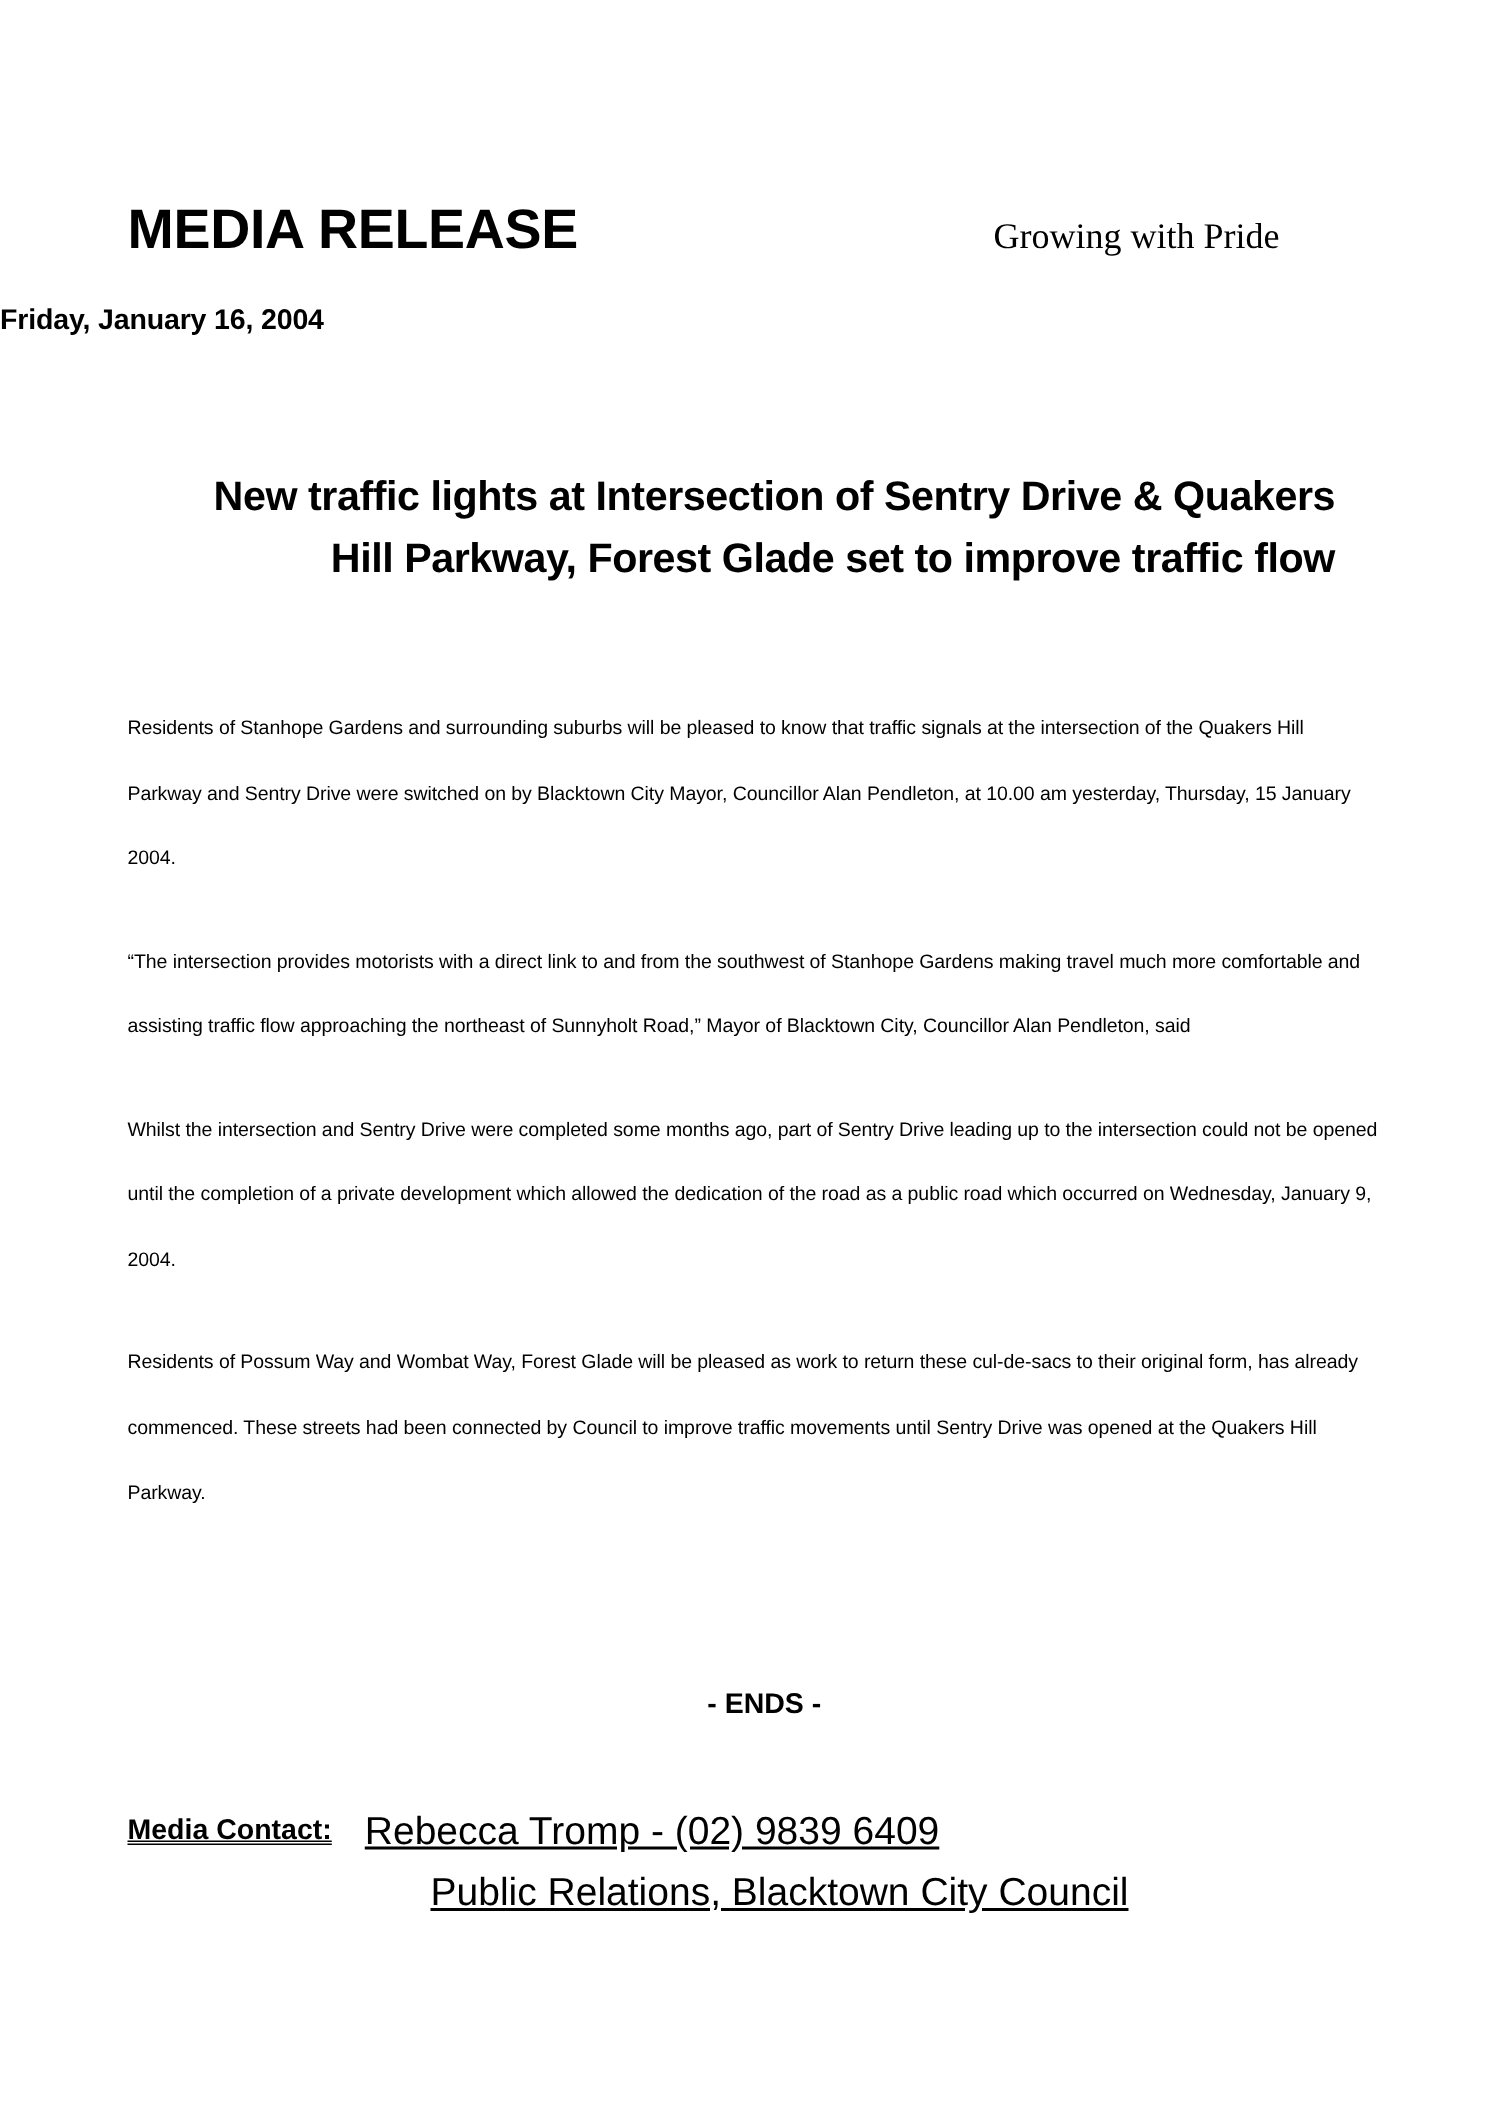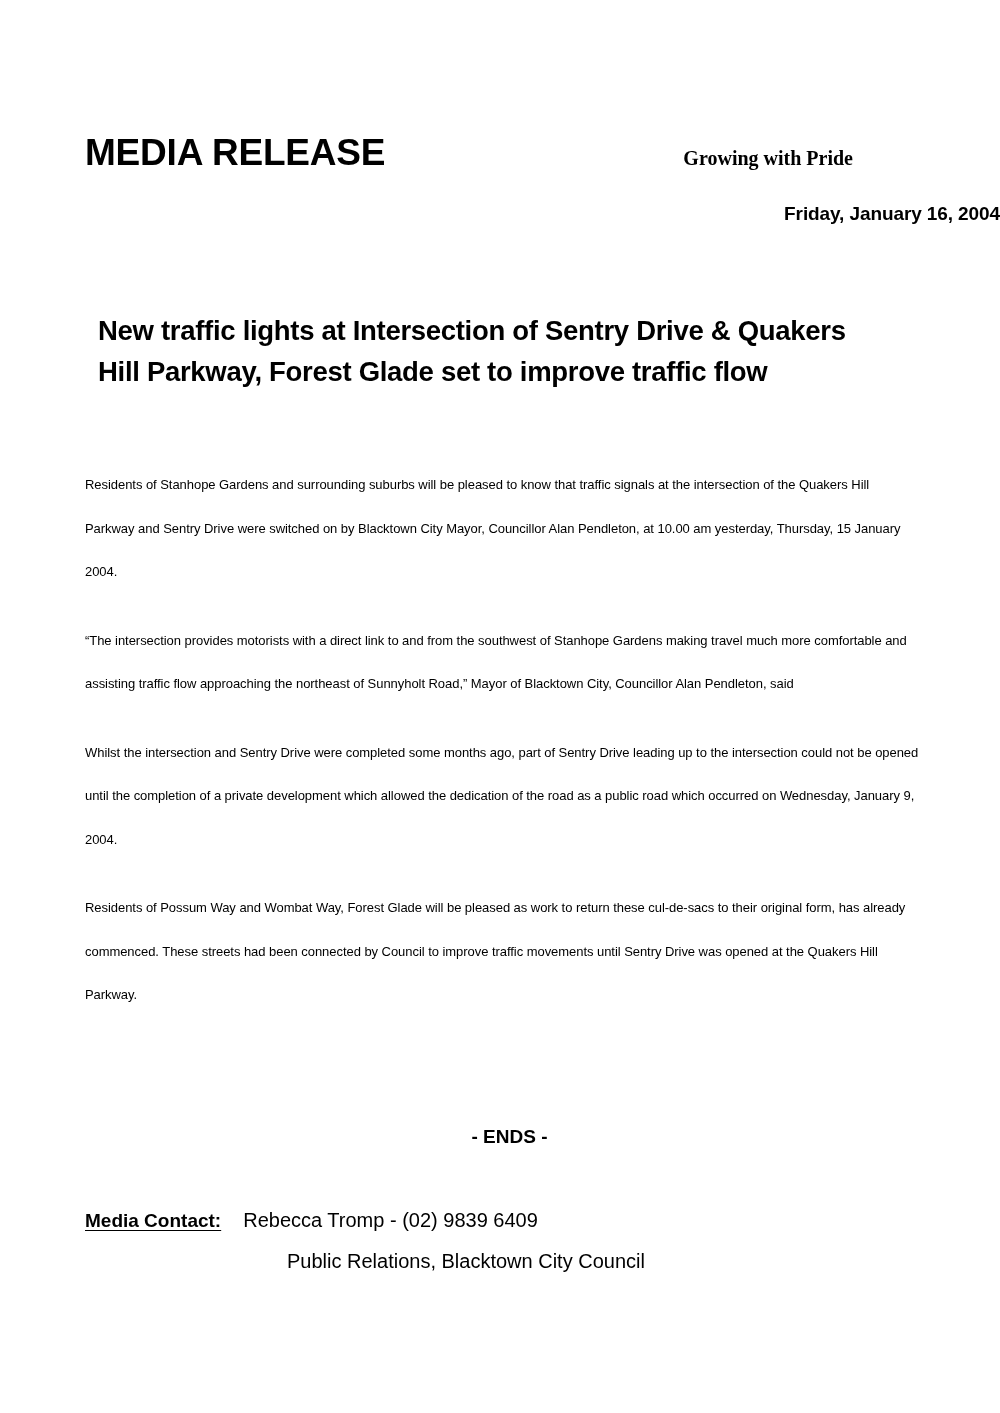--- a/index.html
+++ b/index.html
@@ -38,45 +38,45 @@
   .masthead {
     font-family: "Liberation Sans", sans-serif;
     font-weight: bold;
     font-size: 37px;
     letter-spacing: -0.2px;
     line-height: 1;
     white-space: nowrap;
   }
   .tagline {
     font-family: "Liberation Serif", serif;
-    font-weight: bold;
-    font-size: 20px;
+    font-weight: normal;
+    font-size: 24px;
     line-height: 1;
     white-space: nowrap;
     padding-right: 62px;
   }
 
   .date-line {
     position: absolute;
     left: 0;
     top: 203px;
     width: 1000px;
-    text-align: right;
+    text-align: left;
     font-size: 19px;
     font-weight: bold;
     letter-spacing: -0.1px;
   }
 
   
   .headline {
     position: absolute;
-    left: 98px;
+    left: 110px;
     top: 292px;
     width: 780px;
-    text-align: left;
+    text-align: right;
     font-size: 27.5px;
     font-weight: bold;
     line-height: 41px;
     letter-spacing: -0.3px;
   }
 
   
   .body-block {
     position: absolute;
     left: 85px;
@@ -107,30 +107,31 @@
   .contact {
     position: absolute;
     left: 85px;
     top: 1200px;
     width: 834px;
   }
   .contact-row {
     display: flex;
     align-items: center;
     line-height: 41px;
+    text-decoration: underline;
   }
   .contact-label {
     font-size: 19px;
     font-weight: bold;
     text-decoration: underline;
     text-underline-offset: 3px;
     white-space: nowrap;
   }
   .contact-value {
-    font-size: 20px;
+    font-size: 26px;
     font-weight: normal;
     white-space: nowrap;
   }
   .contact-col {
     margin-left: 22px;
   }
   .contact-spacer {
     display: inline-block;
     width: 180px;
     flex: none;

